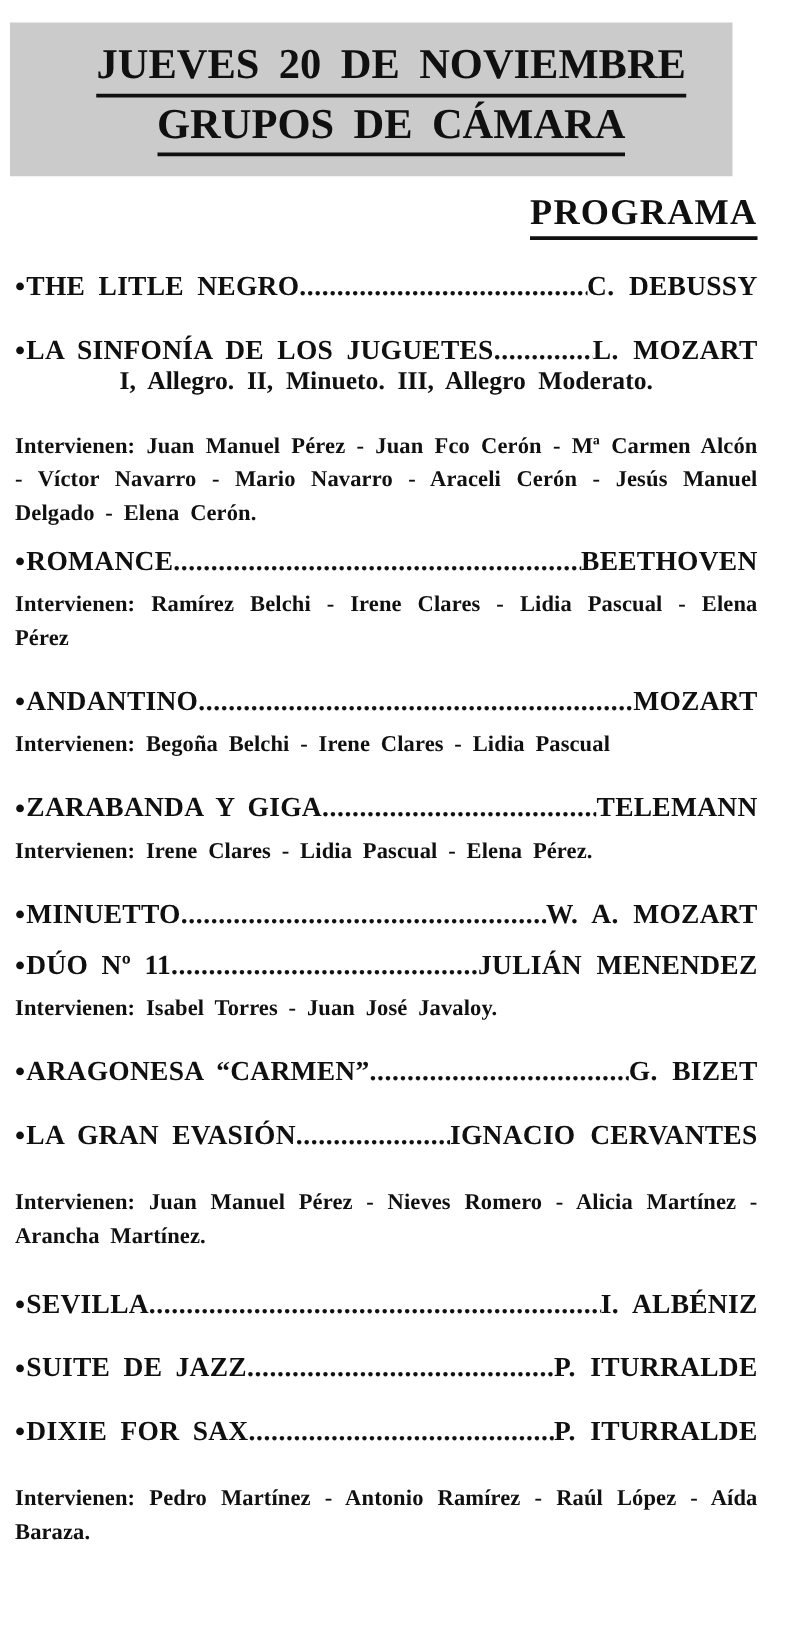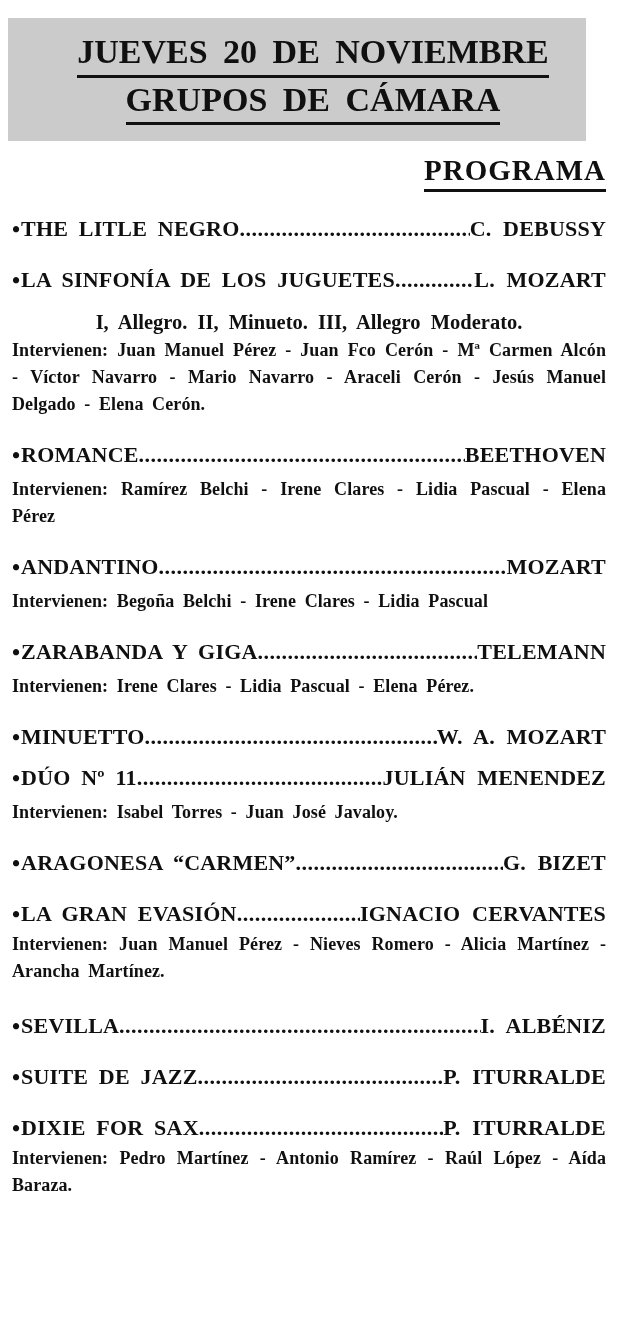--- a/index.html
+++ b/index.html
@@ -86,38 +86,37 @@
     letter-spacing: 0.5px;
   }
   .piece .composer {
     flex: 0 0 auto;
     word-spacing: 6px;
     letter-spacing: 0.2px;
   }
 
   
   .movements {
-    margin-top: 17px;
     text-align: center;
     font-size: 20.5px;
     font-weight: bold;
     word-spacing: 5px;
   }
 
   
   .performers {
     margin-top: 7px;
     font-size: 18px;
     font-weight: bold;
     line-height: 1.5;
     text-align: justify;
     word-spacing: 4px;
     letter-spacing: 0.1px;
   }
-  .performers.spaced { margin-top: 3px; }
+  .performers.spaced { margin-top: 26px; }
 </style>
 </head>
 <body style="background: rgb(255, 255, 255); color: rgb(16, 16, 16);">
 
 <div class="page">
 
   <div class="banner" style="background: rgb(203, 203, 203); padding-left: 40px;">
     <span class="hline"><span>JUEVES 20 DE NOVIEMBRE</span></span>
     <span class="hline"><span>GRUPOS DE CÁMARA</span></span>
   </div>
@@ -137,21 +136,21 @@
     <span class="bullet"></span>
     <span class="ptitle">LA SINFONÍA DE LOS JUGUETES</span>
     <span class="dots"></span>
     <span class="composer">L. MOZART</span>
   </div>
 
   <div class="movements">I, Allegro. II, Minueto. III, Allegro Moderato.</div>
 
   <div class="performers spaced">Intervienen: Juan Manuel Pérez - Juan Fco Cerón - Mª Carmen Alcón - Víctor Navarro - Mario Navarro - Araceli Cerón - Jesús Manuel Delgado - Elena Cerón.</div>
 
-  <div class="piece" style="margin-top:24px">
+  <div class="piece" style="margin-top:12px">
     <span class="bullet"></span>
     <span class="ptitle">ROMANCE</span>
     <span class="dots"></span>
     <span class="composer">BEETHOVEN</span>
   </div>
 
   <div class="performers">Intervienen: Ramírez Belchi - Irene Clares - Lidia Pascual - Elena Pérez</div>
 
   <div class="piece">
     <span class="bullet"></span>

